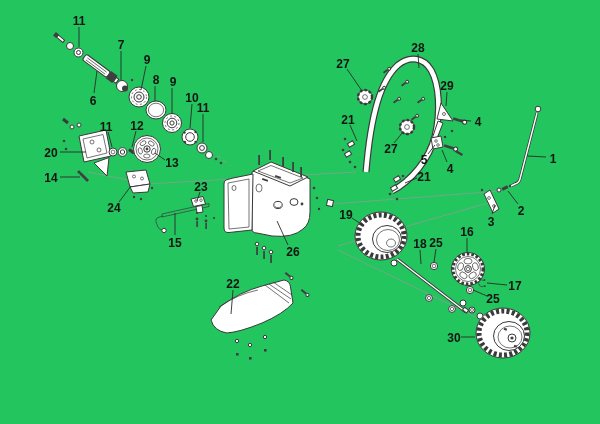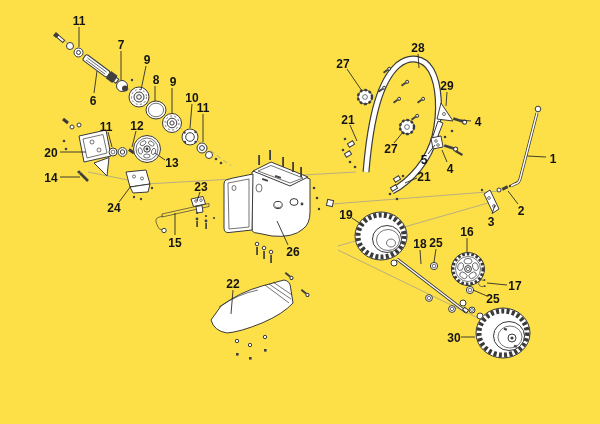--- a/index.html
+++ b/index.html
@@ -1,16 +1,16 @@
 <!DOCTYPE html>
 <html style="--leader: #2b2b2b; --label: #141414;"><head>
 <meta charset="utf-8">
 <style>
   html,body{margin:0;padding:0;background:#fff;}
-  .canvas{position:relative;width:600px;height:424px;background:#fde047;overflow:hidden;}
+  .canvas{position:relative;width:600px;height:424px;background:#22c55e;overflow:hidden;}
   svg{display:block;}
   .part{stroke:#3a3a3a;stroke-width:1;fill:#fff;}
   .thin{stroke:#3a3a3a;stroke-width:.7;fill:none;}
   .dark{fill:#3f3f3f;stroke:none;}
   .constr{stroke:#9a9a9a;stroke-width:.7;fill:none;}
   .tube-o{stroke:#3a3a3a;stroke-width:7;fill:none;}
   .tube-i{stroke:#fff;stroke-width:4.6;fill:none;}
   .rod-o{stroke:#3a3a3a;stroke-width:3;fill:none;}
   .rod-i{stroke:#fff;stroke-width:1.4;fill:none;}
   .tread{stroke:#3a3a3a;stroke-width:5;fill:none;stroke-dasharray:3 2.3;}

